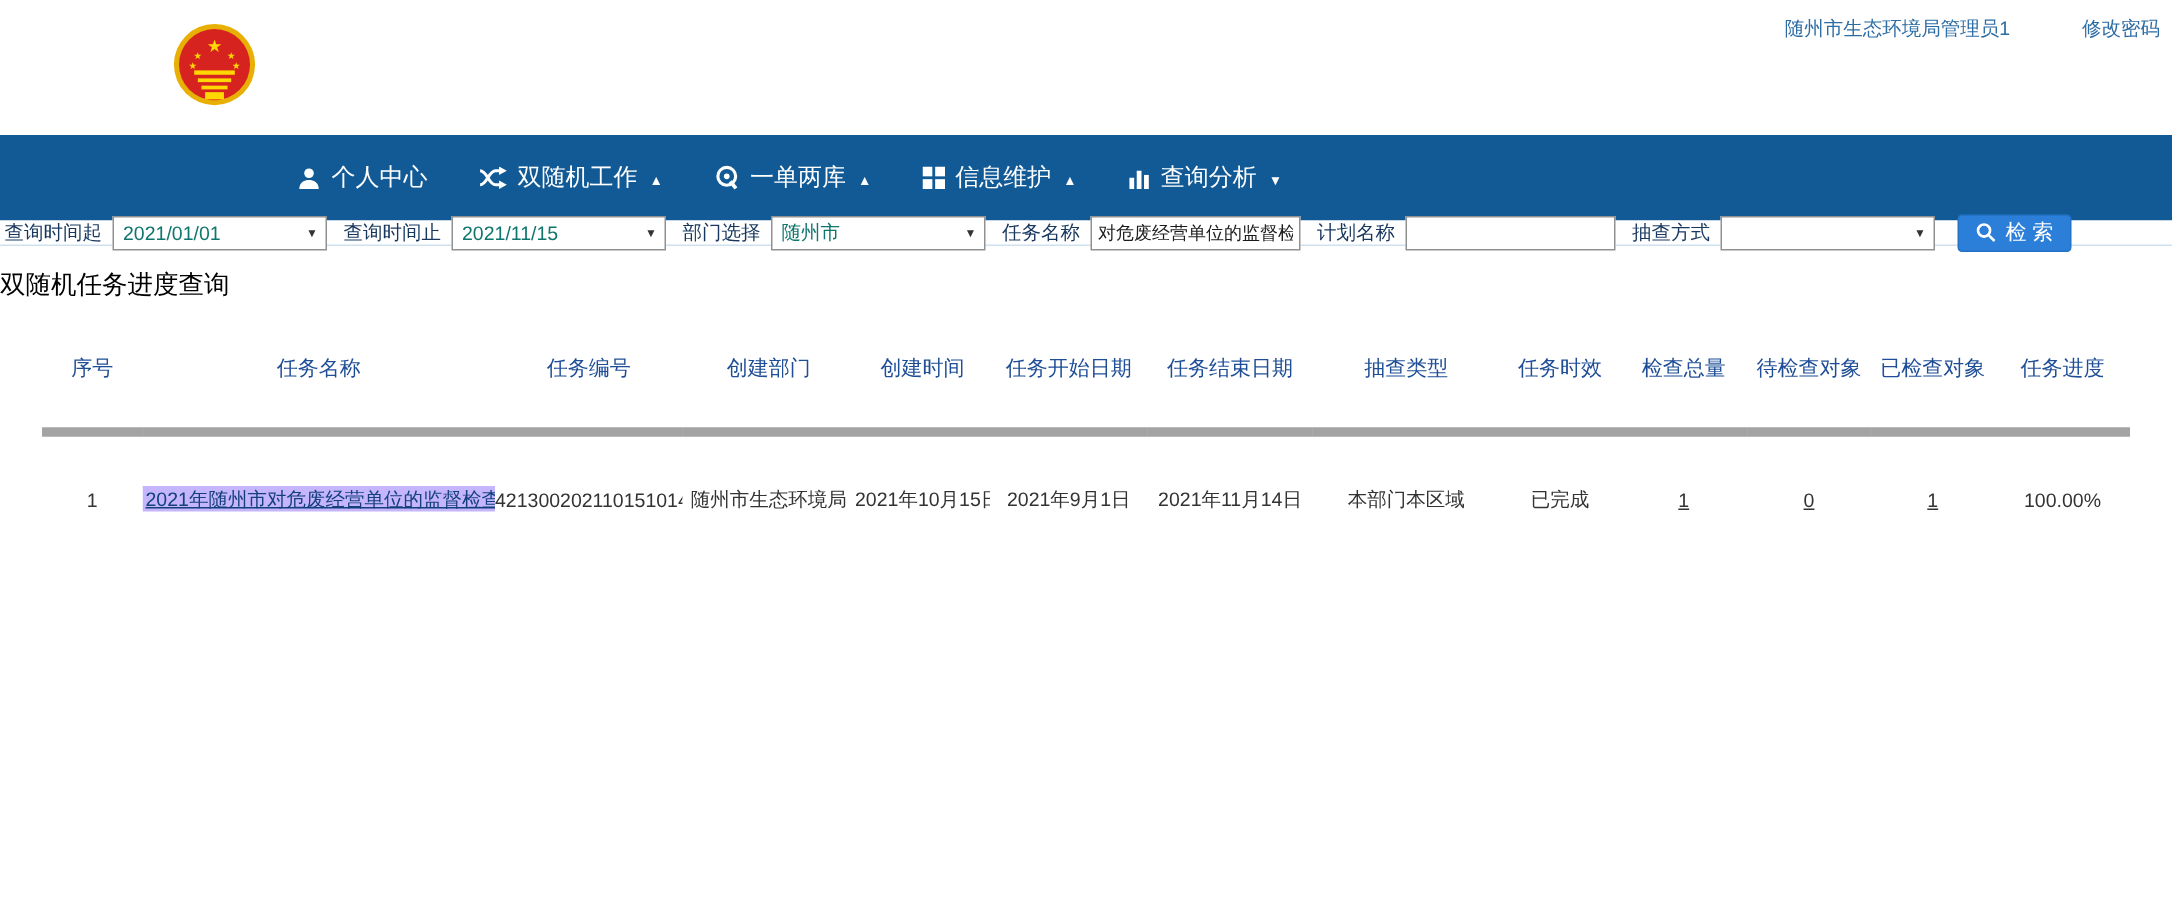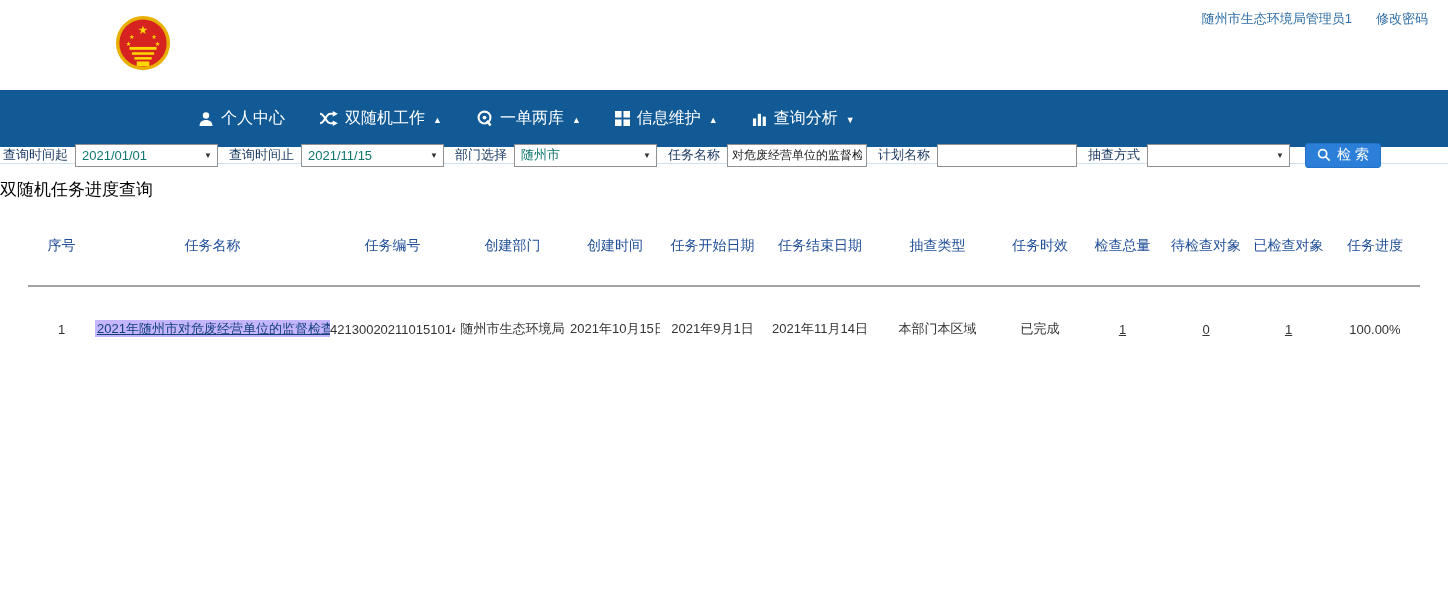--- a/index.html
+++ b/index.html
@@ -3,22 +3,22 @@
 <meta charset="utf-8">
 <style>
   * { margin:0; padding:0; box-sizing:border-box; }
   html,body { width:1448px; height:604px; }
   body {
     font-family:"Liberation Sans","DejaVu Sans",sans-serif;
     background:#fff; overflow:hidden; position:relative;
   }
   
   .userbar {
-    position:absolute; top:10px; right:20px;
-    display:flex; gap:24px; font-size:13px; color:#2e6da4;
+    position:absolute; top:10px; right:8px;
+    display:flex; gap:48px; font-size:13px; color:#2e6da4;
   }
   .userbar .ulink { cursor:pointer; white-space:nowrap; }
   
   .top-header { height:90px; display:flex; align-items:center; padding-left:114px; }
   .emblem { width:58px; height:64px; flex:0 0 auto; }
   .brand { margin-left:16px; font-size:26px; font-weight:bold; letter-spacing:1px; white-space:nowrap; }
   .brand .black { color:#2b2b2b; }
   .brand .blue { color:#2e6da4; }
   .brand .divider { color:#2e6da4; margin:0 6px 0 10px; }
   
@@ -48,21 +48,21 @@
     height:25px; background:#2b7fd9; color:#fff; border:1px solid #2472c8;
     border-radius:3px; font-size:14px; padding:0 11px;
     display:flex; align-items:center; gap:6px; cursor:pointer; margin-left:8px;
     font-family:inherit; white-space:nowrap;justify-content:center;
   }
   
   .page-title { font-size:17px; font-weight:normal; color:#000; margin-top:14px; }
   .task-table { width:1384px; margin:36px auto 0; border-collapse:collapse; table-layout:fixed; }
   .task-table th {
     color:#1f4e96; font-weight:normal; font-size:14px; text-align:center;
-    padding:0 0 30px; border-bottom:2px solid #a3a3a3; white-space:nowrap;
+    padding:0 0 30px; border-bottom:6px solid #a3a3a3; white-space:nowrap;
   }
   .task-table td {
     padding-top:33px; text-align:center; font-size:13px; color:#333; white-space:nowrap; overflow:hidden;
   }
   .sel-link {
     background:#c4b5fd; color:#14407d; text-decoration:underline;
     padding:1px 2px; cursor:pointer; font-size:13px;
   }
   .num-link { text-decoration:underline; cursor:pointer; color:#333; }
 </style>

